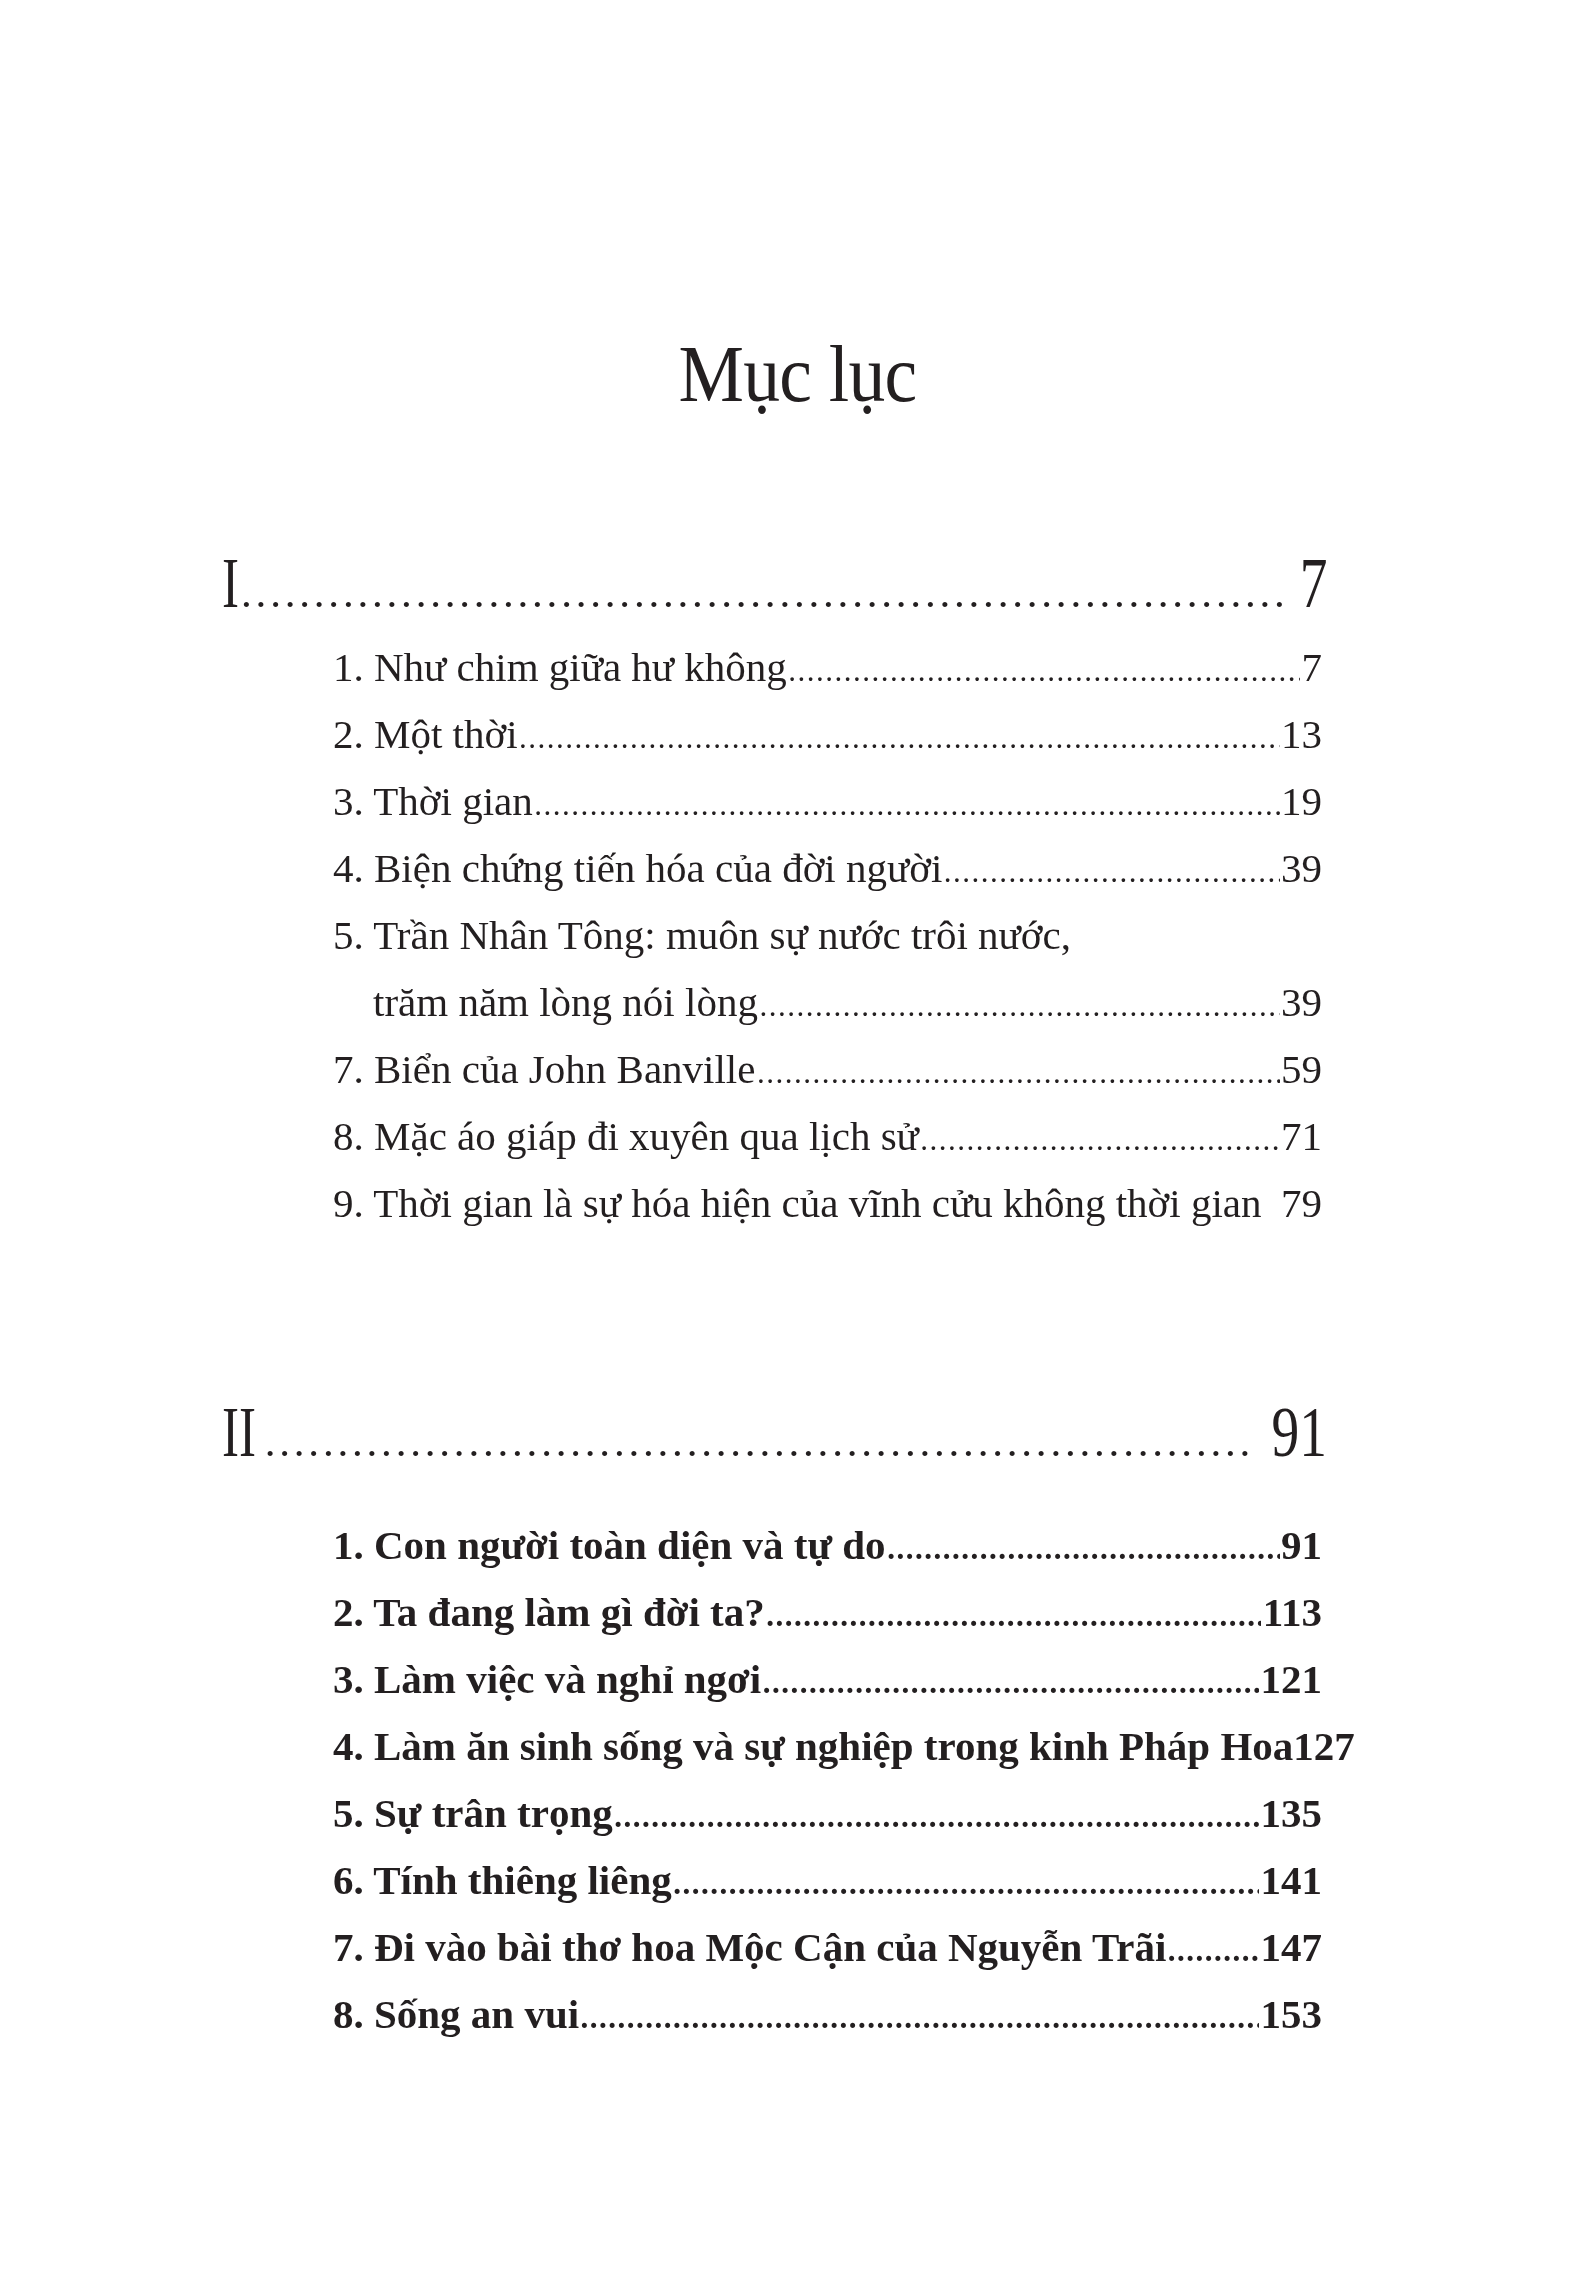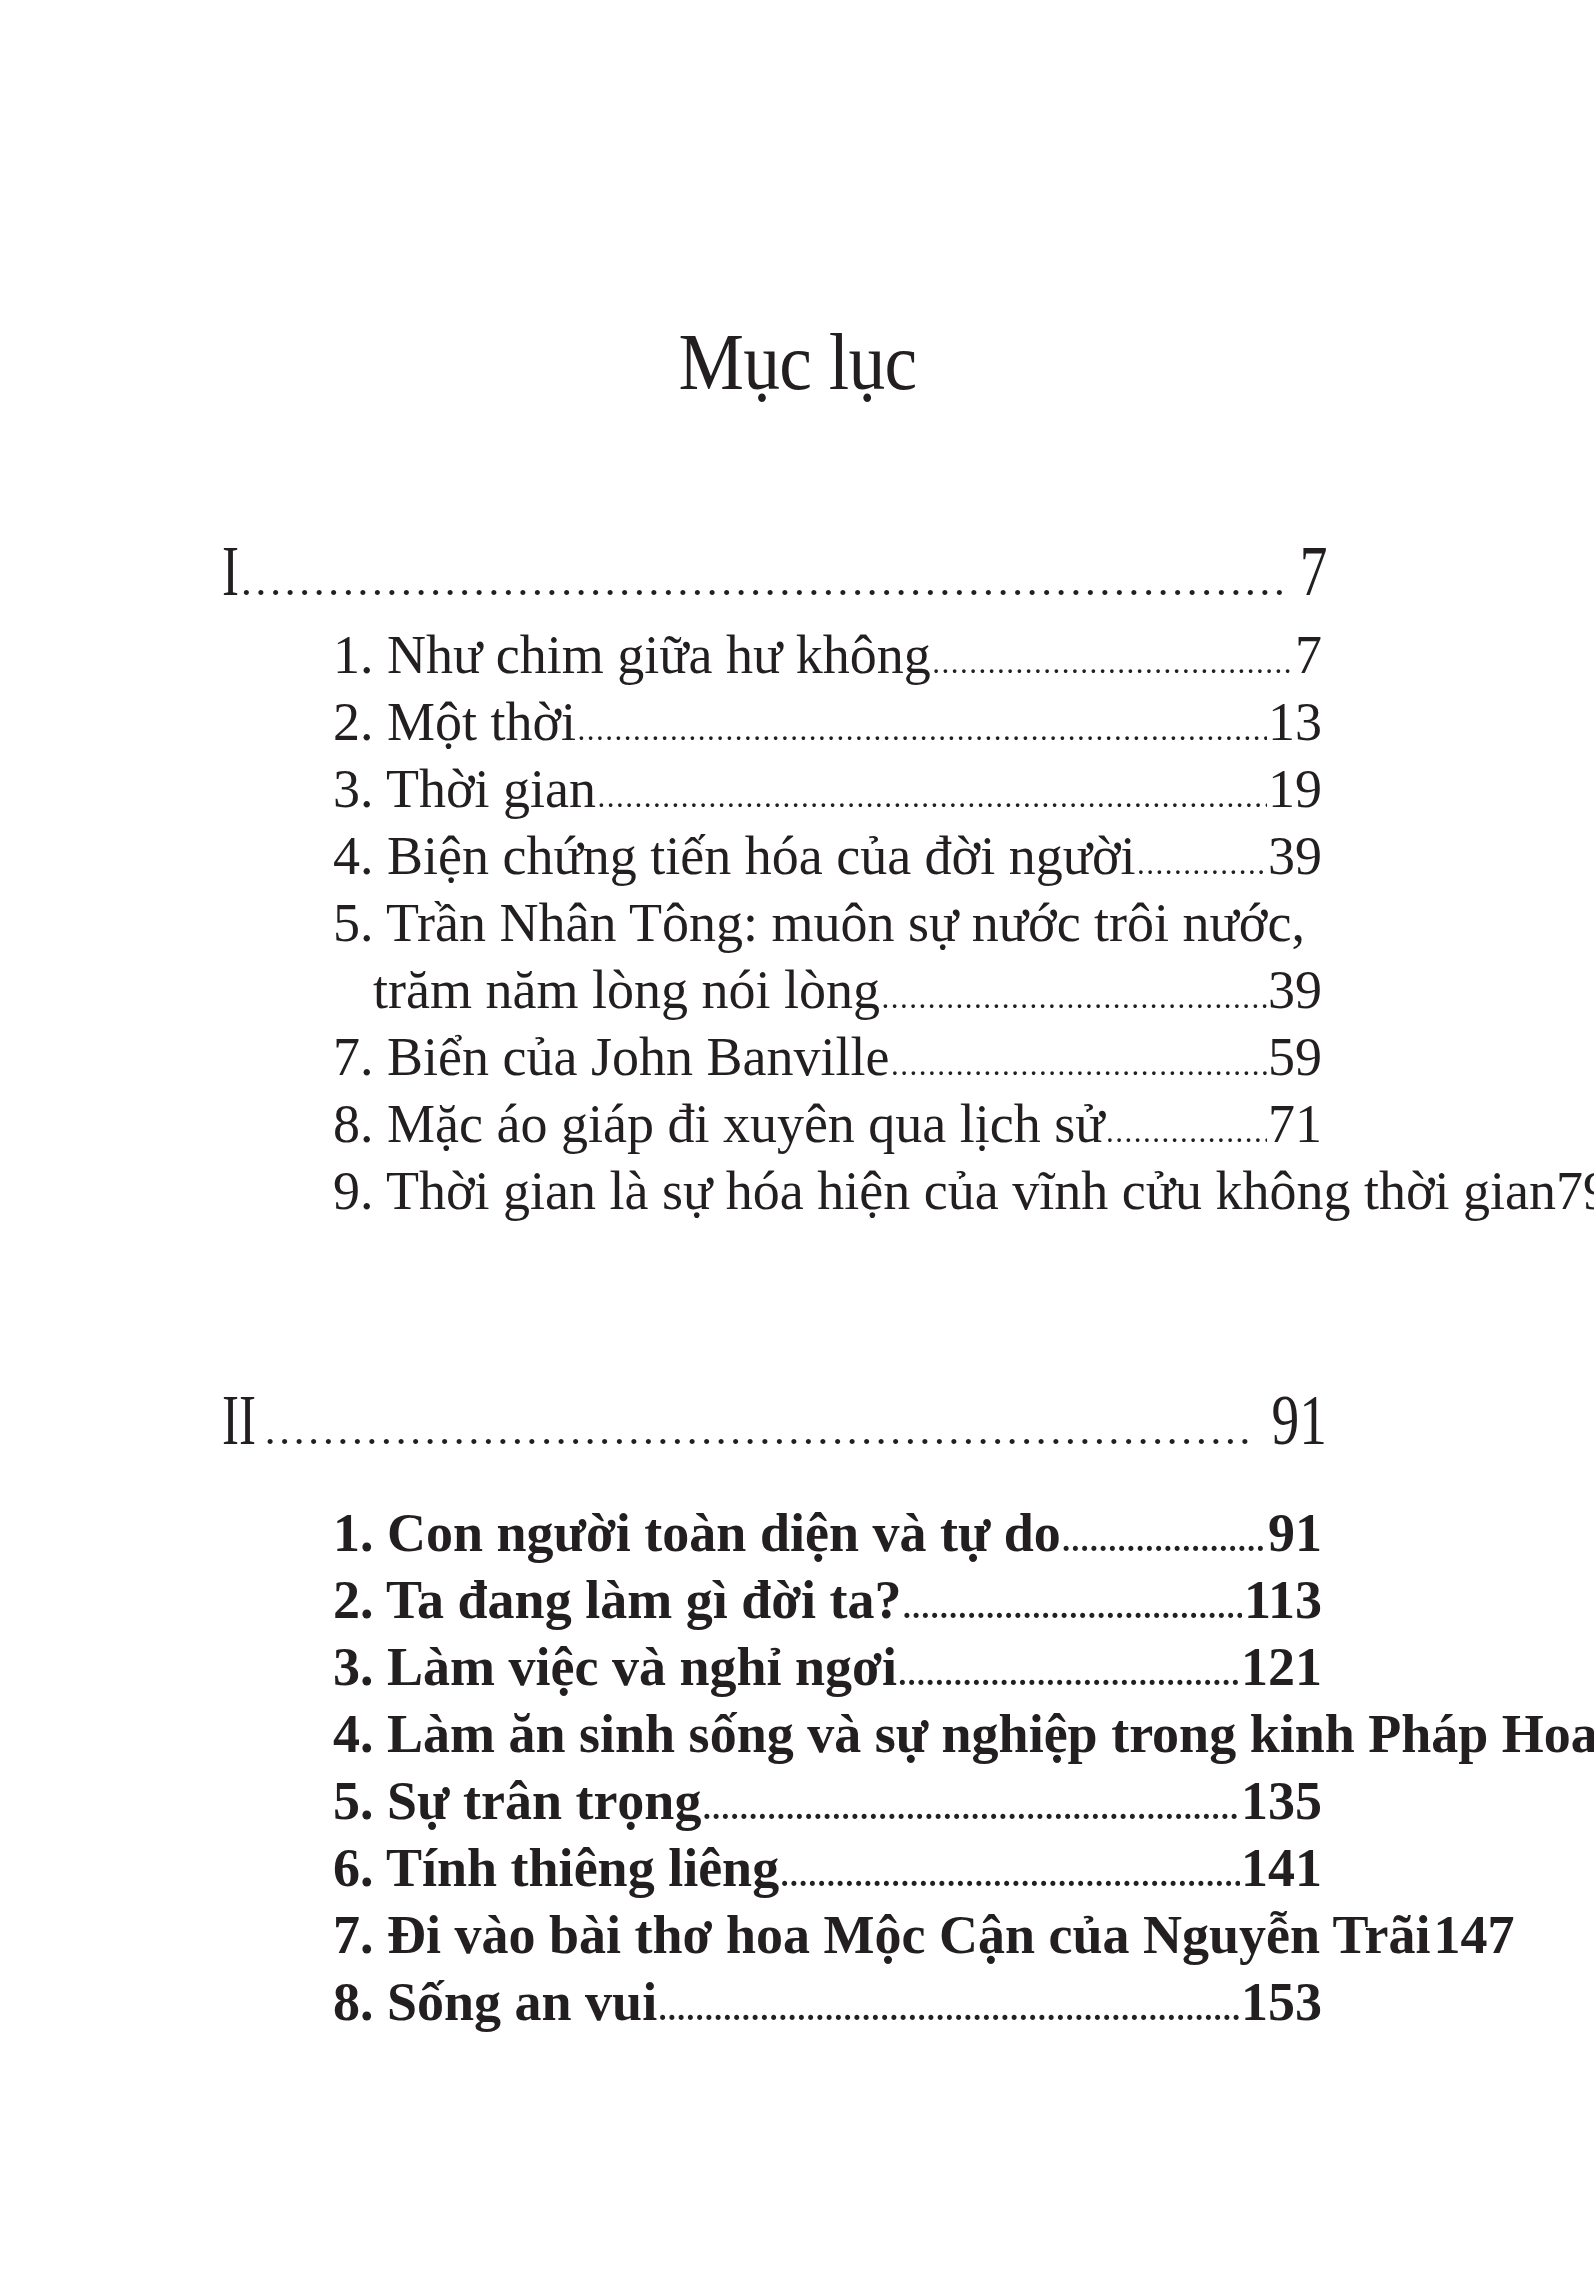--- a/index.html
+++ b/index.html
@@ -10,21 +10,21 @@
   body {
     width: 1595px;
     height: 2295px;
     position: relative;
     overflow: hidden;
     color: #231f20;
     font-family: "Liberation Serif", "DejaVu Serif", serif;
   }
   .page {
     position: absolute;
-    left: 0; top: 0;
+    left: 0; top: 12px;
     width: 1595px;
     height: 1804px;
   }
   .title {
     position: absolute;
     left: 0;
     width: 1595px;
     top: 316px;
     text-align: center;
     font-family: "Liberation Serif", "DejaVu Serif", serif;
@@ -72,21 +72,21 @@
     width: 989px;
     margin: 0;
     padding: 0;
     list-style: none;
   }
   .entry {
     display: flex;
     align-items: baseline;
     height: 67px;
     line-height: 67px;
-    font-size: 54px;
+    font-size: 41px;
     white-space: nowrap;
   }
   .entry .text {
     flex: 0 0 auto;
     transform-origin: left;
   }
   .entry .leader {
     flex: 1 1 auto;
     overflow: hidden;
     white-space: nowrap;

